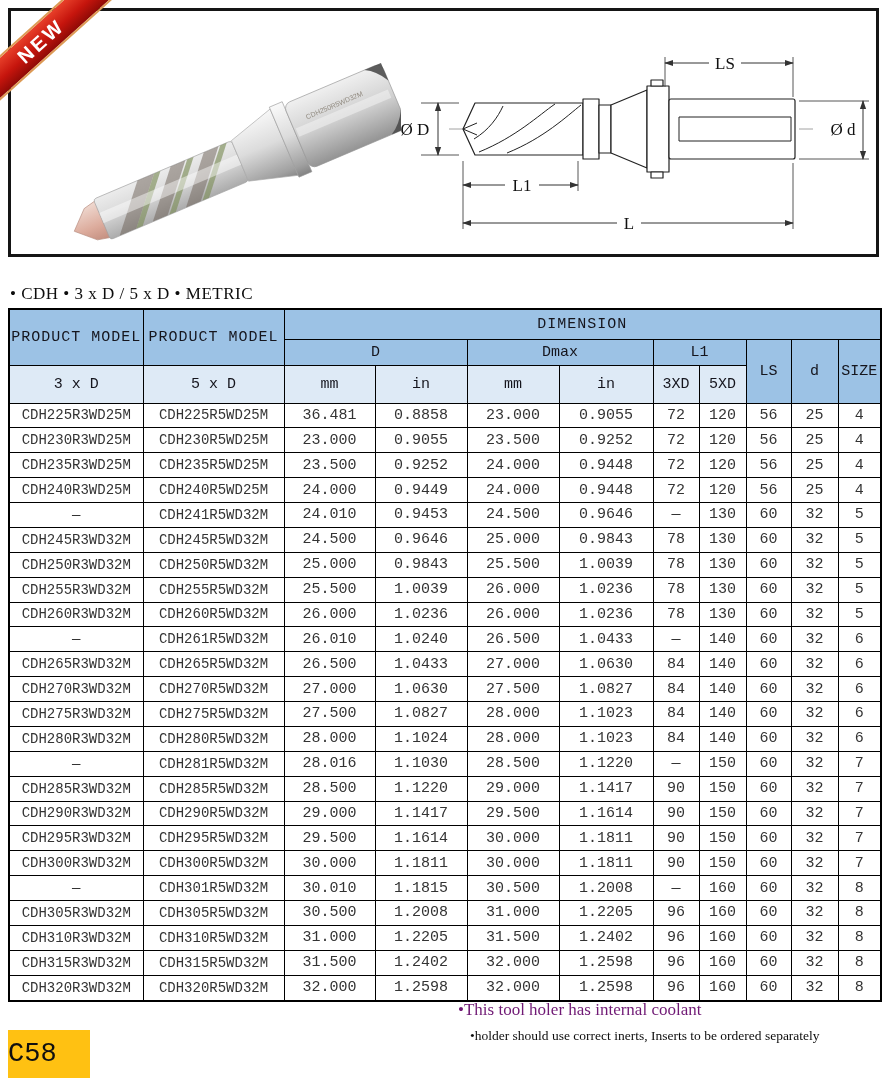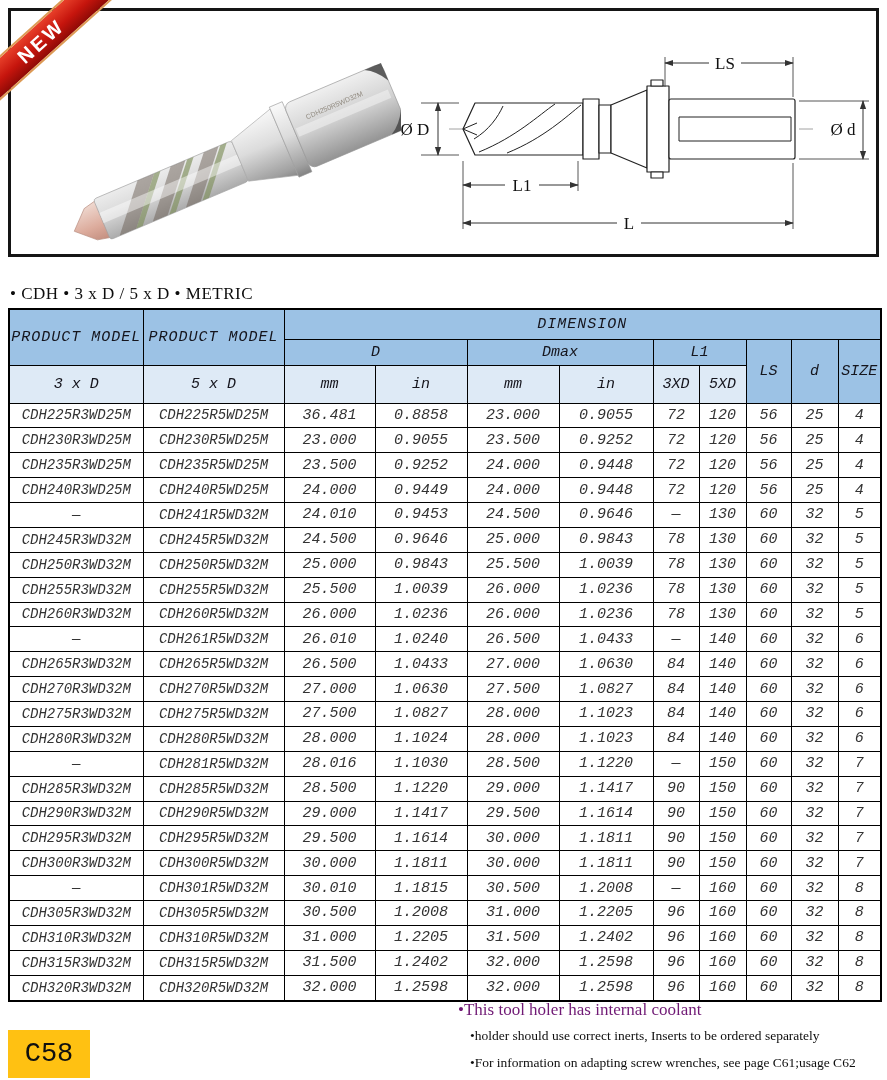--- a/index.html
+++ b/index.html
@@ -20,34 +20,34 @@
   .photo-svg{position:absolute;left:20px;top:28px;}
   .drawing-svg{position:absolute;left:385px;top:18px;}
 
   
   .section-title{position:absolute;left:10px;top:284px;font-size:17px;
                  font-family:"Liberation Serif",serif;letter-spacing:0.5px;color:#0d0d0d;}
 
   
   .tbl-wrap{position:absolute;left:8px;top:308px;}
   table{border-collapse:collapse;table-layout:fixed;width:872px;height:694px;
-        font-family:"Liberation Mono",monospace;border:2px solid #000;font-style:italic;}
+        font-family:"Liberation Mono",monospace;border:2px solid #000;}
   th,td{border:1px solid #000;text-align:center;vertical-align:middle;padding:0;
         font-weight:normal;white-space:nowrap;overflow:hidden;}
   thead th{font-size:15px;color:#15151d;}
   .hdr-dark{background:#9CC2E5;}
   .hdr-light{background:#DEEAF6;}
   tbody td{font-size:15px;color:#333;background:#fff;}
   tbody td.model{font-size:14px;margin-top:32px;}
   .ls1{letter-spacing:1px;}
 
   
   .page-badge{position:absolute;left:8px;top:1030px;width:82px;height:48px;
               background:#FFC112;color:#101010;font-family:"Liberation Mono",monospace;
-              font-size:27px;line-height:48px;text-align:center;}
+              font-size:27px;line-height:48px;}
   .notes{position:absolute;left:455px;top:1000px;width:430px;font-family:"Liberation Serif",serif;}
   .note-big{font-size:17px;color:#701a75;margin:0 0 8px 3px;}
   .note-small{font-size:13.5px;color:#0d0d0d;margin:0 0 11px 15px;}
 </style>
 </head>
 <body>
 
 <div id="page">
 
   <div class="hero-box">
@@ -544,16 +544,15 @@
             <td>8</td>
           </tr>
         </tbody>
     </table>
   </div>
 
   <div class="page-badge">C58</div>
   <div class="notes">
     <p class="note-big">•This tool holer has internal coolant</p>
     <p class="note-small">•holder should use correct inerts,  Inserts to be ordered separately</p>
-    <p class="note-small">•For information on adapting screw wrenches, see page C61;usage C62</p>
   </div>
 
 </div>
 
 </body></html>

